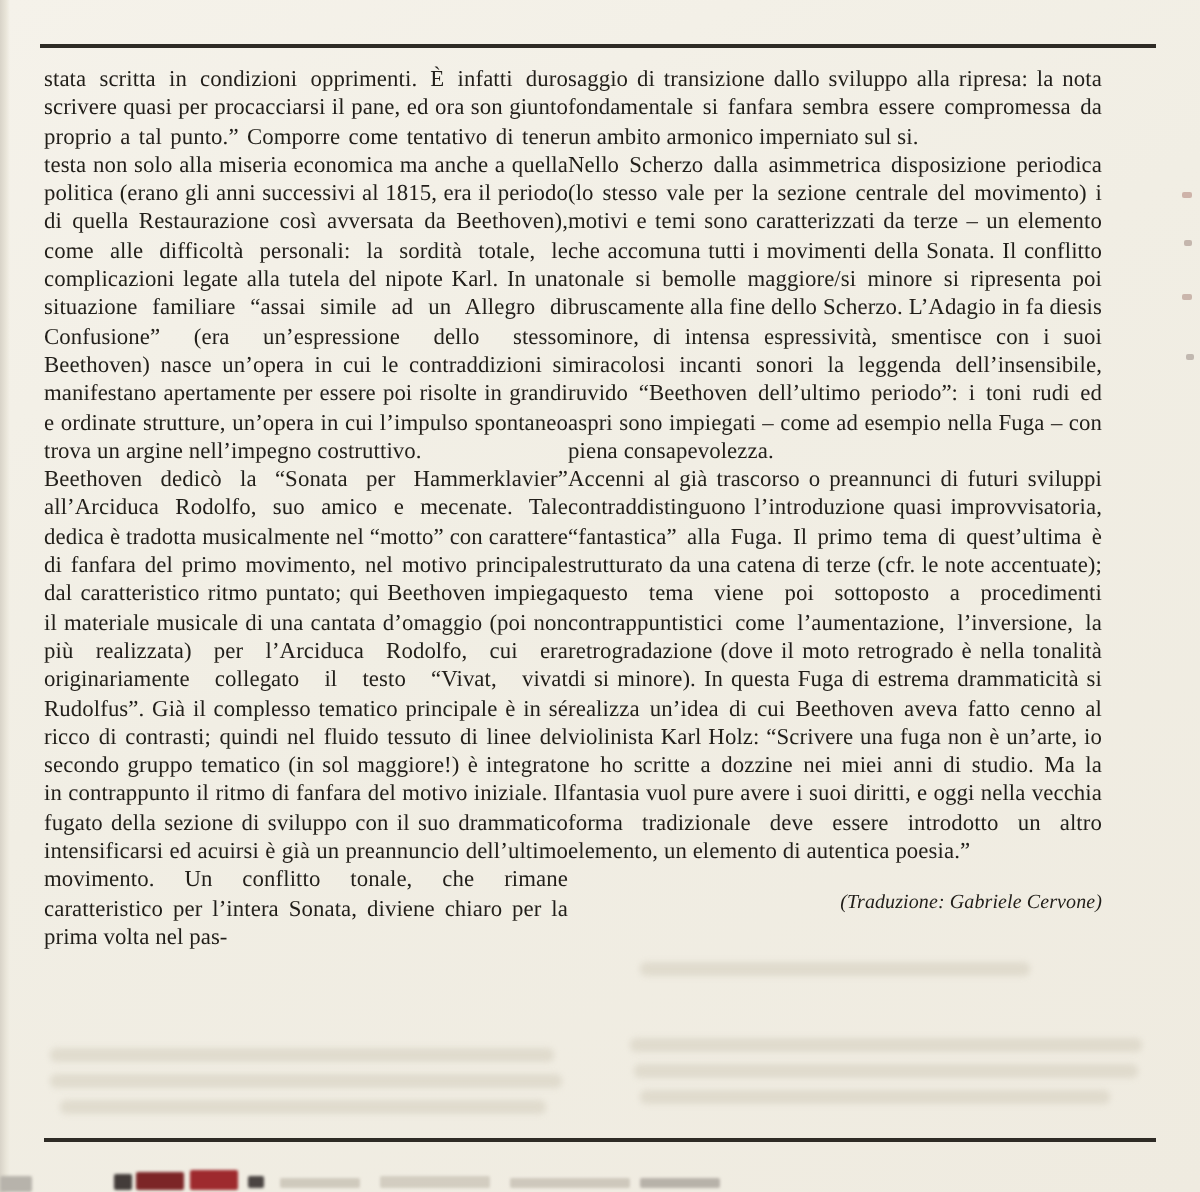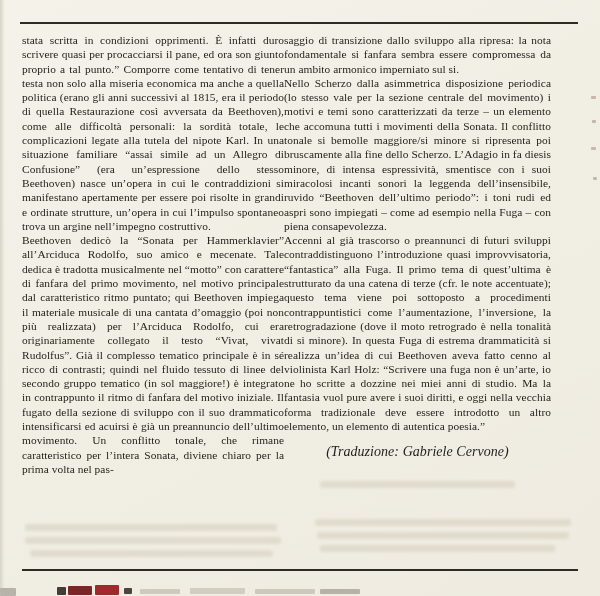--- a/index.html
+++ b/index.html
@@ -43,23 +43,23 @@
     font-size: 11.4px;
     line-height: 14.3px;
     text-align: justify;
     letter-spacing: 0.05px;
   }
   .col.left  { width: 262px; }
   .col.right { width: 267px; }
   .col p { margin: 0; }
   .credit {
     margin-top: 12px !important;
-    text-align: center;
+    text-align: right;
     font-style: italic;
-    font-size: 14px;
+    font-size: 10px;
   }
 
   
   .ghost {
     position: absolute;
     height: 7px;
     background: #d0cab9;
     opacity: 0.5;
     filter: blur(1.5px);
     border-radius: 3px;

